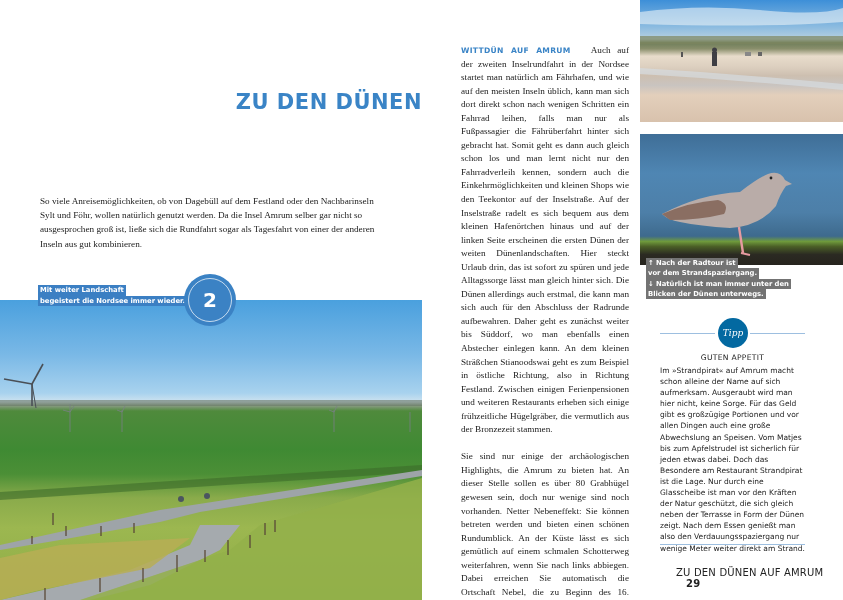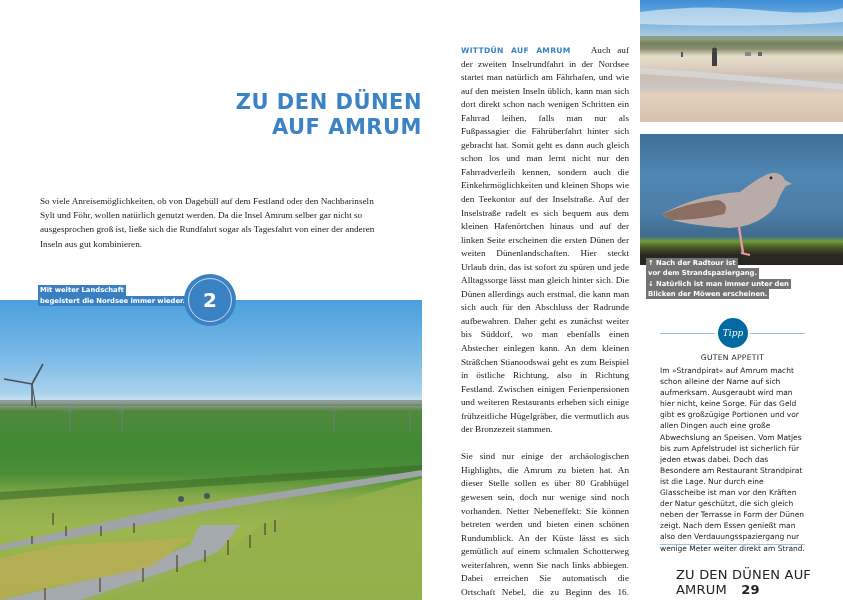--- a/index.html
+++ b/index.html
@@ -78,31 +78,30 @@
     position: absolute; left: 0; width: 145px; top: 35px; text-align: center;
     font-family: "DejaVu Sans", sans-serif; font-weight: normal; font-size: 7.6px; letter-spacing: 0.3px; color: #222;
   }
   .tip-text {
     position: absolute; left: 0; width: 145px; top: 47px;
     font-family: "DejaVu Sans", sans-serif; font-size: 7.5px; line-height: 11.1px; color: #222;
   }
   .tip-bottom-rule { position: absolute; left: 660px; top: 544px; width: 145px; height: 1px; background: #9dbfe0; }
 
   .footer {
-    position: absolute; left: 676px; top: 567px; font-family: "DejaVu Sans", sans-serif; font-size: 13px; color: #222; letter-spacing: 0.2px;
+    position: absolute; left: 676px; top: 567px; font-family: "DejaVu Sans", sans-serif; font-size: 10px; color: #222; letter-spacing: 0.2px;
   }
   .footer .page-num { font-weight: bold; margin-left: 10px; }
 </style>
 </head>
 <body>
 
 <div class="left-page">
   <div class="headline">
     <div>ZU DEN DÜNEN</div>
-    <div>AUF AMRUM</div>
   </div>
   <p class="intro">So viele Anreisemöglichkeiten, ob von Dagebüll auf dem Festland oder den Nachbarinseln Sylt und Föhr, wollen natürlich genutzt werden. Da die Insel Amrum selber gar nicht so ausgesprochen groß ist, ließe sich die Rundfahrt sogar als Tagesfahrt von einer der anderen Inseln aus gut kombinieren.</p>
 
   <div class="photo-landscape">
     <svg width="422" height="300" viewBox="0 0 422 300">
 
       <rect x="0" y="100" width="422" height="6" fill="#5d6a55" opacity="0.55"></rect>
 
       <g stroke="#4a4f55" stroke-width="1.6" fill="none">
         <line x1="32" y1="106" x2="32" y2="84"></line>
@@ -189,21 +188,21 @@
     <circle cx="131" cy="44" r="1.4" fill="#222"></circle>
     <line x1="99" y1="93" x2="103" y2="119" stroke="#e69aa0" stroke-width="2.4"></line>
     <line x1="101" y1="119" x2="110" y2="121" stroke="#e69aa0" stroke-width="2"></line>
   </svg>
 </div>
 
 <div class="caption-right">
   <span>↑ Nach der Radtour ist</span><br>
   <span>vor dem Strandspaziergang.</span><br>
   <span>↓ Natürlich ist man immer unter den</span><br>
-  <span>Blicken der Möwen erscheinen.</span>
+  <span>Blicken der Dünen unterwegs.</span>
 </div>
 
 <div class="tip-box">
   <div class="tip-rule l"></div>
   <div class="tip-rule r"></div>
   <div class="tip-badge">
     <span>Tipp</span>
   </div>
   <div class="tip-title">GUTEN APPETIT</div>
   <p class="tip-text">Im »Strandpirat« auf Amrum macht schon alleine der Name auf sich aufmerksam. Ausgeraubt wird man hier nicht, keine Sorge. Für das Geld gibt es großzügige Portionen und vor allen Dingen auch eine große Abwechslung an Speisen. Vom Matjes bis zum Apfelstrudel ist sicherlich für jeden etwas dabei. Doch das Besondere am Restaurant Strandpirat ist die Lage. Nur durch eine Glasscheibe ist man vor den Kräften der Natur geschützt, die sich gleich neben der Terrasse in Form der Dünen zeigt. Nach dem Essen genießt man also den Verdauungsspaziergang nur wenige Meter weiter direkt am Strand.</p>

